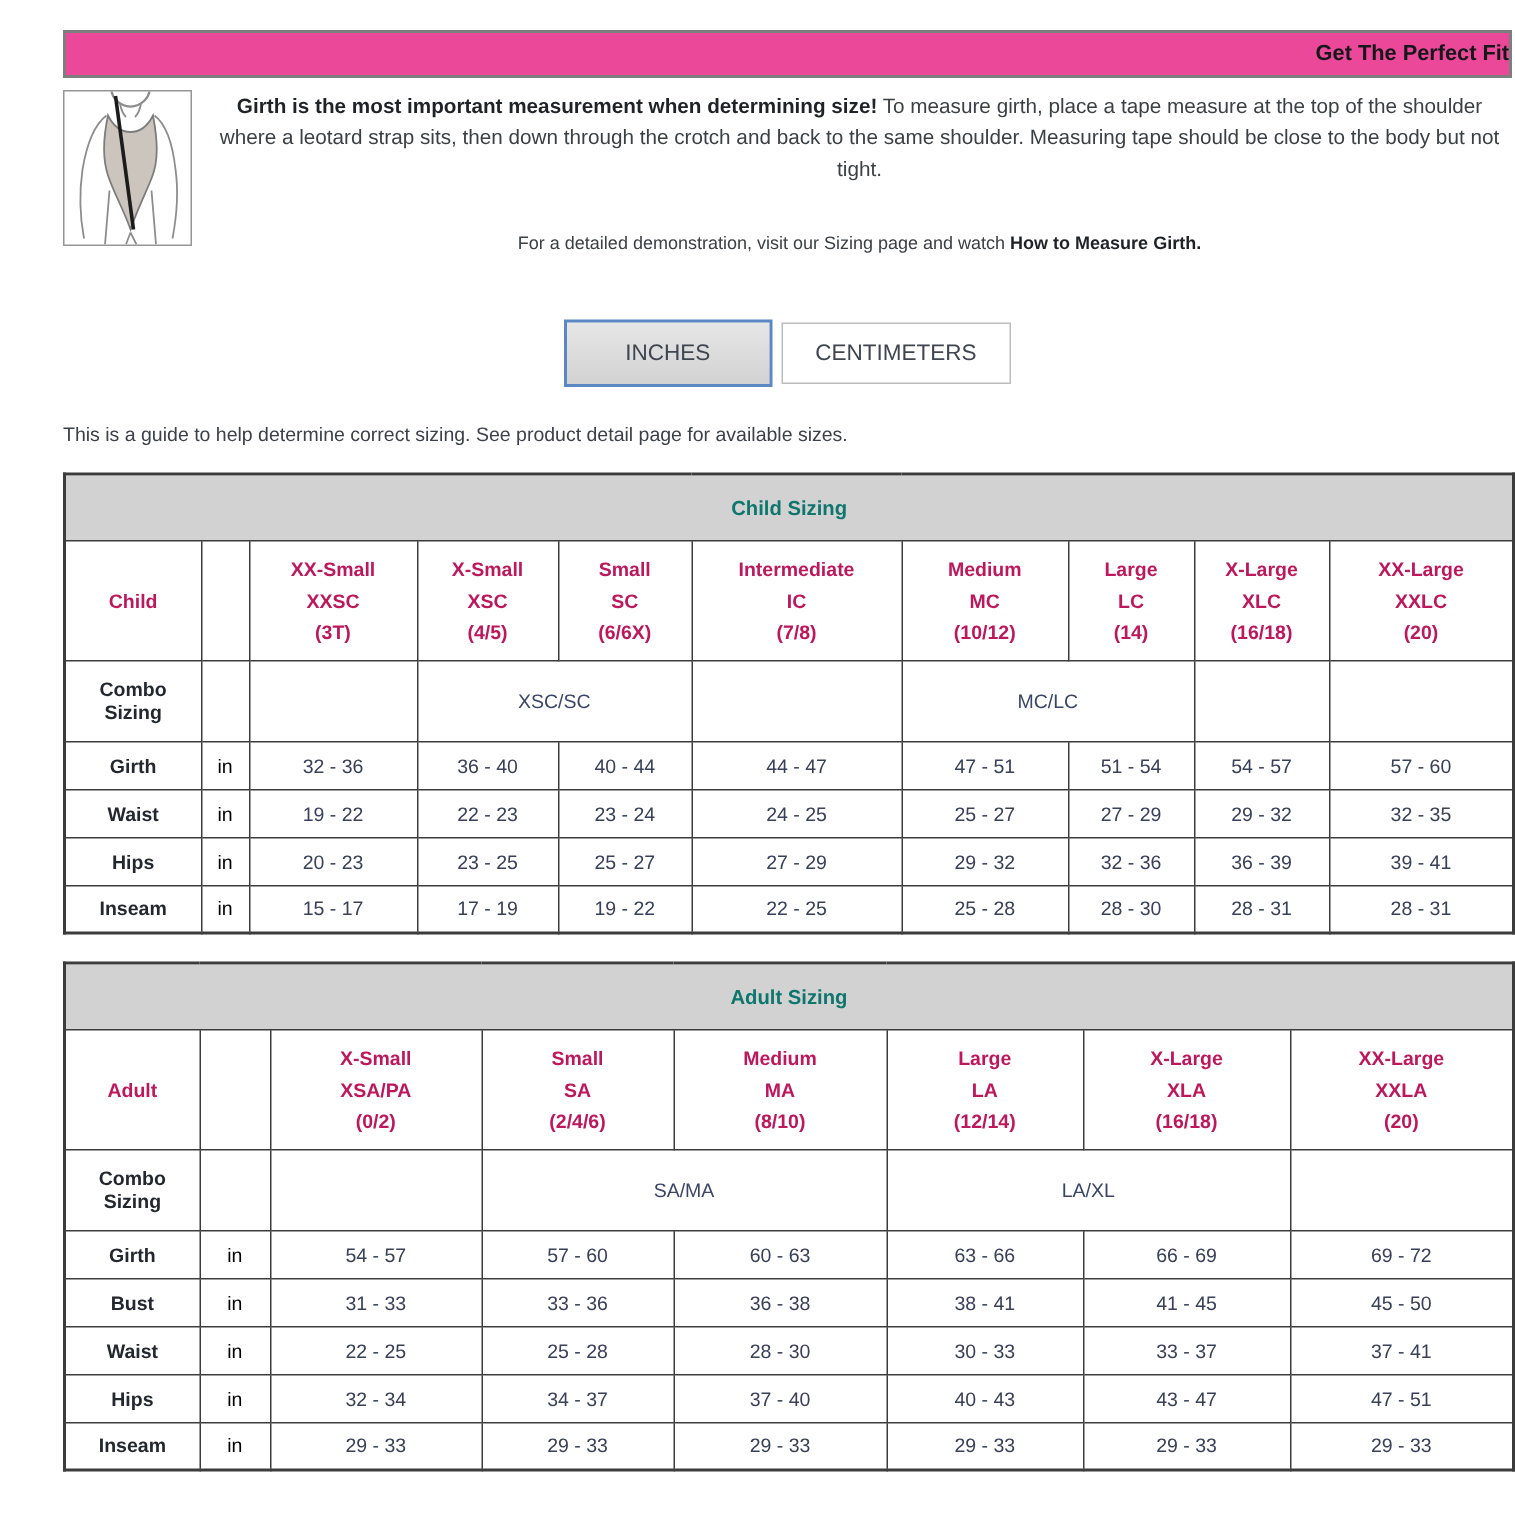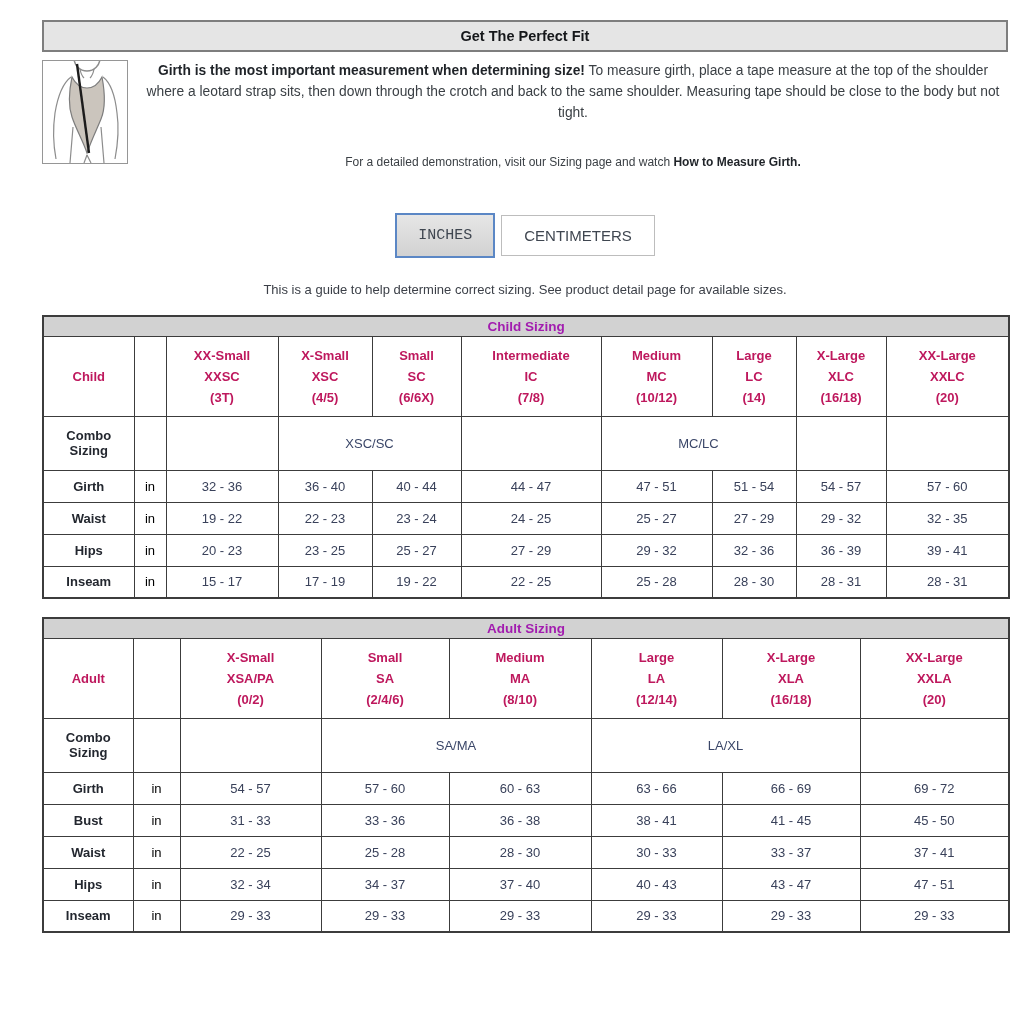--- a/index.html
+++ b/index.html
@@ -8,24 +8,24 @@
     width: 1010px; height: 1010px; overflow: hidden;
     background: #ffffff;
     font-family: "Liberation Sans", sans-serif;
     color: #3b4045;
   }
   .container { margin-left: 42px; width: 966px; }
 
   
   .title-bar {
     margin-top: 20px;
-    background: #e5e5e5;
+    background: #ec4899;
     border: 2px solid #7e7e7e;
     height: 32px; line-height: 28px;
-    text-align: center;
+    text-align: right;
     font-weight: bold; font-size: 14.5px; color: #15171a;
   }
 
   
   .intro { margin-top: 0; }
   .figure-box {
     float: left;
     width: 86px; height: 104px;
     border: 1px solid #969696;
     background: #ffffff;
@@ -54,27 +54,25 @@
     background: #ffffff;
     border: 1px solid #bdbdbd;
     padding: 11px 22px;
     margin: 0 3px;
     vertical-align: middle;
     cursor: pointer;
   }
   .btn.selected {
     background: linear-gradient(#e6e6e6, #d2d2d2);
     border: 2px solid #5b87c5;
-    padding: 12px 21px;
-    font-family: Liberation Mono, monospace;
+    padding: 12px 39px;
   }
 
   .guide-note {
     margin: 24px 0 0 0;
-    text-align: center;
     font-size: 13px; color: #3c4048;
   }
 
   
   .size-table {
     margin-top: 18px;
     width: 966px;
     border-collapse: collapse;
     table-layout: fixed;
     border: 2px solid #3c3c3c;
@@ -83,22 +81,22 @@
   }
   .size-table th, .size-table td {
     border: 1px solid #3c3c3c;
     text-align: center;
     vertical-align: middle;
     padding: 0 2px;
     overflow: hidden;
   }
   .table-title {
     background: #d2d2d2;
-    height: 20px;
-    font-weight: bold; font-size: 13.5px; color: #a21caf;
+    height: 44px;
+    font-weight: bold; font-size: 13.5px; color: #0f766e;
     border-bottom: 2px solid #3c3c3c;
   }
   .head-row th { height: 80px; font-weight: bold; color: #be185d; }
   .head-row th div { line-height: 21px; }
   .row-label { font-weight: bold; color: #23272f; font-size: 13px; }
   .combo-row td, .combo-row th { height: 54px; }
   .combo-cell { color: #3a4668; }
   .data-row td, .data-row th { height: 32px; }
   .unit-cell { color: #000000; }
   .thick-left { border-left: 2px solid #3c3c3c; }

